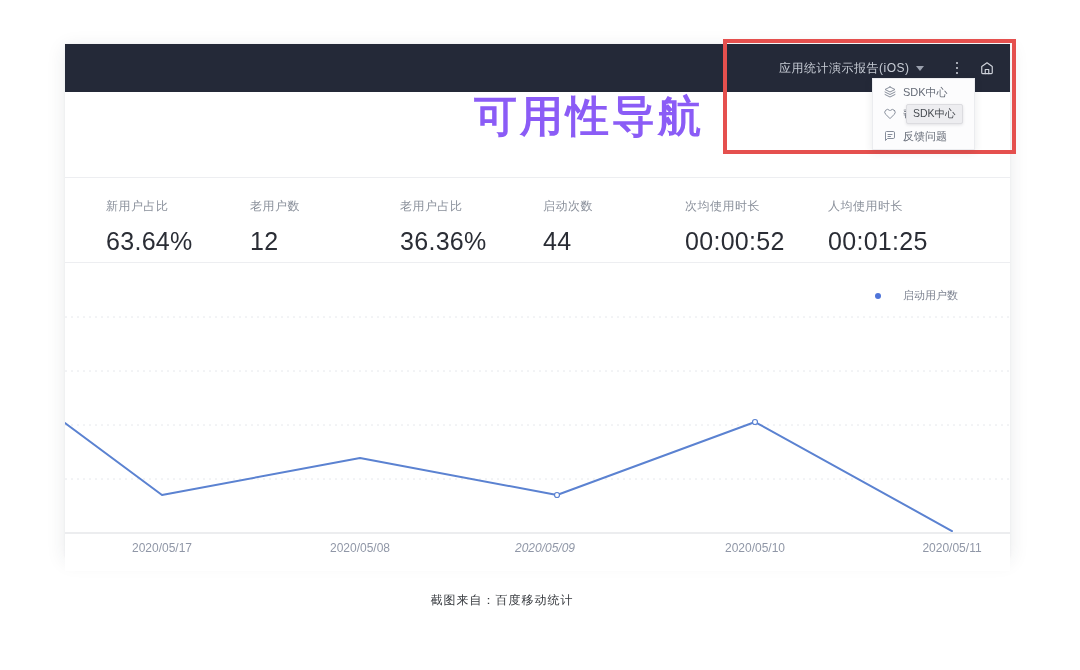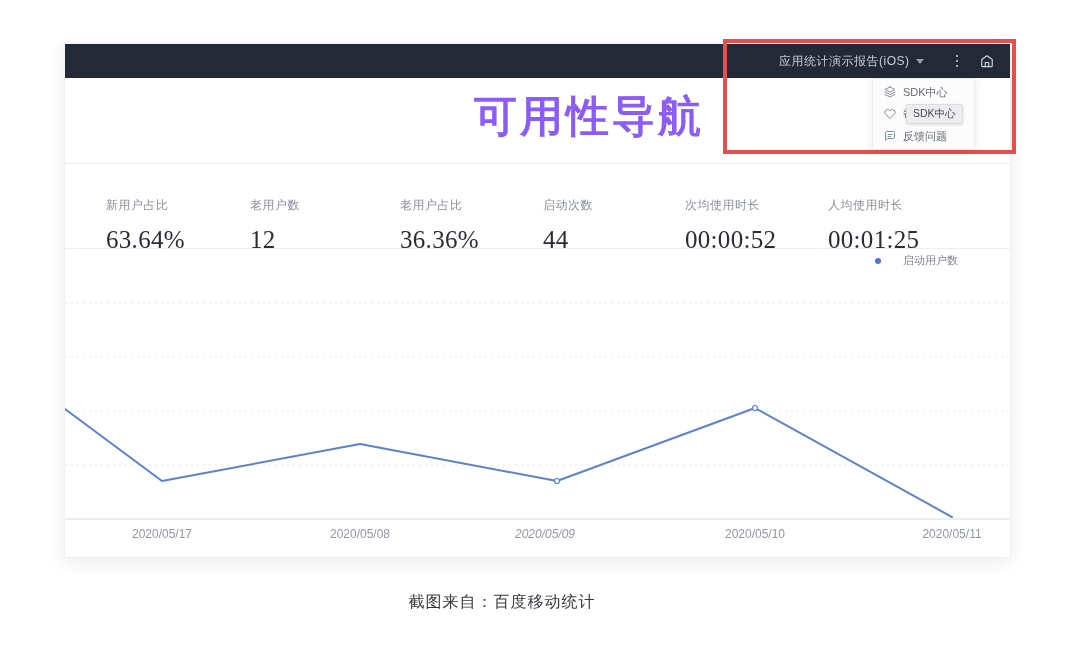--- a/index.html
+++ b/index.html
@@ -3,40 +3,40 @@
 <meta charset="utf-8">
 <style>
   * { margin:0; padding:0; box-sizing:border-box; }
   html,body { width:1080px; height:670px; background:#ffffff; font-family:"Liberation Sans", sans-serif; overflow:hidden; }
   .page { position:relative; width:1080px; height:670px; background:#fff; }
 
   
   .card { position:absolute; left:65px; top:44px; width:945px; height:513px; background:#fff;
           box-shadow:0 4px 18px rgba(40,45,60,.10), 0 0 2px rgba(40,45,60,.06); }
 
-  .navbar { position:relative; height:34px; background:#242938; display:flex; align-items:center;
+  .navbar { position:relative; height:48px; background:#242938; display:flex; align-items:center;
             justify-content:flex-end; padding-right:16px; }
   .app-selector { display:flex; align-items:center; gap:6px; color:#c7ccd5; font-size:12px; letter-spacing:.5px; cursor:pointer; }
   .caret { width:0; height:0; border-left:4px solid transparent; border-right:4px solid transparent; border-top:5px solid #9aa0ad; }
   .kebab { display:flex; flex-direction:column; gap:2.5px; margin:0 0 0 26px; padding:4px 6px; cursor:pointer; }
   .kebab i { width:2.5px; height:2.5px; border-radius:50%; background:#cfd3db; display:block; }
   .home-btn { margin-left:16px; cursor:pointer; display:flex; align-items:center; }
 
   .header-zone { height:85px; background:#fff; }
   .divider { height:1px; background:#edeef1; width:100%; }
 
   
   .stats-row { position:relative; height:84px; background:#fff; }
-  .stat { position:absolute; top:33px;font-family:Liberation Serif, serif; }
+  .stat { position:absolute; top:20px; }
   .stat .lbl { font-size:12px; color:#8a909b; letter-spacing:.5px; }
   .stat .val { font-size:25px; color:#2a2d35; margin-top:12px; letter-spacing:.3px; }
 
   
   .chart-area { position:relative; height:308px; background:#fff; }
-  .legend { position:absolute; top:4px; right:52px; display:flex; align-items:center; gap:22px; cursor:pointer; }
+  .legend { position:absolute; top:25px; right:52px; display:flex; align-items:center; gap:22px; cursor:pointer; }
   .legend .dot { width:6px; height:6px; border-radius:50%; background:#4f74d9; }
   .legend .txt { font-size:11px; color:#7c8290; }
   .chart-svg { position:absolute; left:0; top:0; width:945px; height:272px; }
   .x-label { position:absolute; top:278px; transform:translateX(-50%); font-size:12px; color:#9097a7; white-space:nowrap; }
 
   
   .red-box { position:absolute; left:723px; top:39px; width:293px; height:115px;
              border:4px solid #e5504e; pointer-events:none; }
   .red-label { position:absolute; left:474px; top:88px; font-size:43px; font-weight:bold;
                color:#8b5cf6; letter-spacing:3px; white-space:nowrap; }
@@ -47,21 +47,21 @@
   .dd-item { display:flex; align-items:center; height:22px; padding-left:11px; gap:7px; cursor:pointer; }
   .dd-item .dd-txt { font-size:11px; color:#646a76; white-space:nowrap; }
   .dd-icon { display:flex; align-items:center; }
 
   .tooltip { position:absolute; left:906px; top:104px; background:#ededf0; border:1px solid #dcdce0;
              border-radius:2px; padding:2px 6px; font-size:10.5px; color:#45494f;
              box-shadow:0 1px 3px rgba(40,45,60,.12); white-space:nowrap; }
 
   
   .caption { position:absolute; left:0; top:592px; width:1004px; text-align:center;
-             font-size:16px; color:#35383d; letter-spacing:1px; }
+             font-size:12px; color:#35383d; letter-spacing:1px; }
 </style>
 </head>
 <body>
 
 <div class="page">
 
   <div class="card">
 
     <div class="navbar">
       <div class="app-selector">

